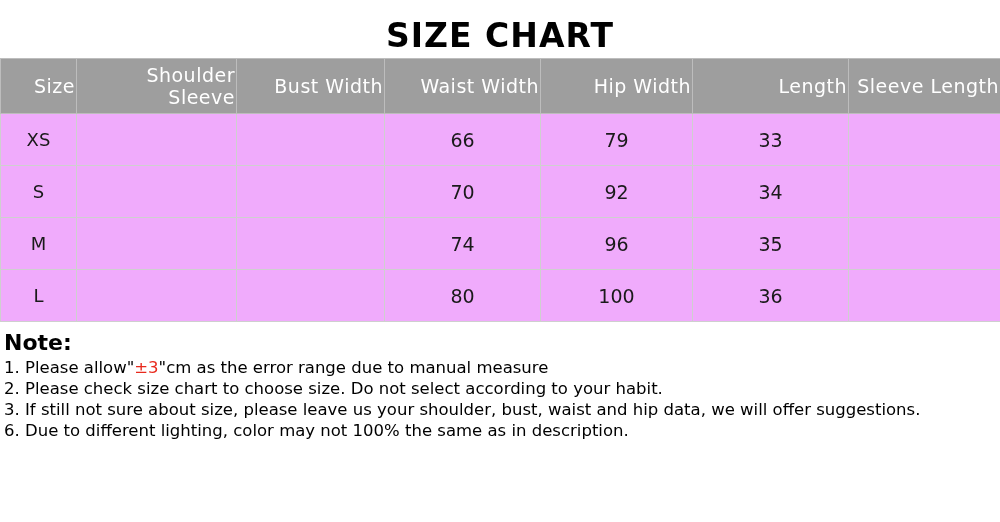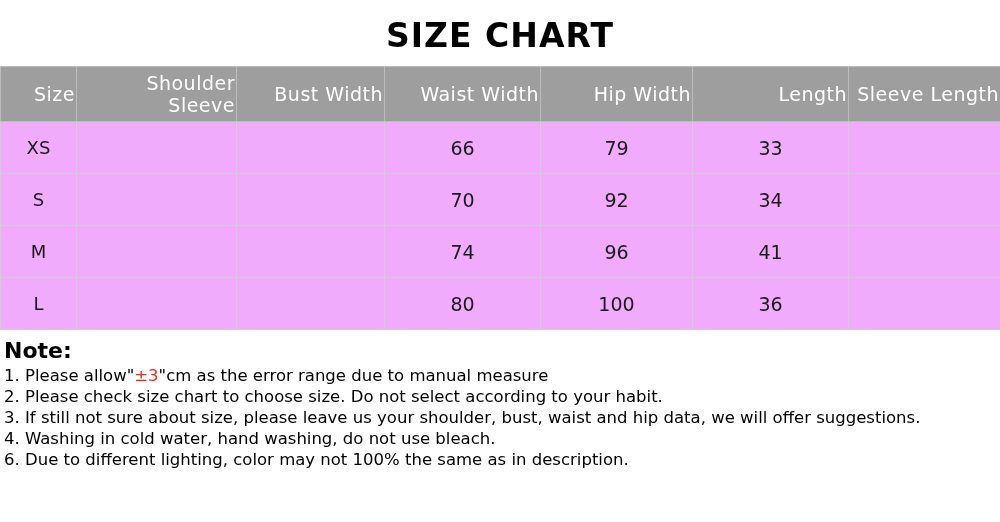--- a/index.html
+++ b/index.html
@@ -19,21 +19,21 @@
     height: 522px;
     position: relative;
     box-sizing: border-box;
   }
   .title {
     text-align: center;
     font-size: 33px;
     font-weight: bold;
     letter-spacing: 1px;
     padding-top: 18px;
-    padding-bottom: 12px;
+    padding-bottom: 4px;
     line-height: 1.1;
   }
   table.size-table {
     width: 1000px;
     border-collapse: collapse;
     table-layout: fixed;
   }
   table.size-table th {
     background: #9e9e9e;
     color: #ffffff;
@@ -130,37 +130,36 @@
         <td>92</td>
         <td>34</td>
         <td></td>
       </tr>
       <tr>
         <td class="size-cell">M</td>
         <td></td>
         <td></td>
         <td>74</td>
         <td>96</td>
-        <td>41</td>
+        <td>35</td>
         <td></td>
       </tr>
       <tr>
         <td class="size-cell">L</td>
         <td></td>
         <td></td>
         <td>80</td>
         <td>100</td>
         <td>36</td>
         <td></td>
       </tr>
     </tbody>
   </table>
 
   <div class="notes">
     <div class="notes-title">Note:</div>
     <div class="note-line"><span>1. Please allow"</span><span class="red">±3</span><span>"cm as the error range due to manual measure</span></div>
     <div class="note-line">2. Please check size chart to choose size. Do not select according to your habit.</div>
     <div class="note-line">3. If still not sure about size, please leave us your shoulder, bust, waist and hip data, we will offer suggestions.</div>
-    <div class="note-line">4. Washing in cold water, hand washing, do not use bleach.</div>
     <div class="note-line">6. Due to different lighting, color may not 100% the same as in description.</div>
   </div>
 
 </div>
 
 </body></html>

